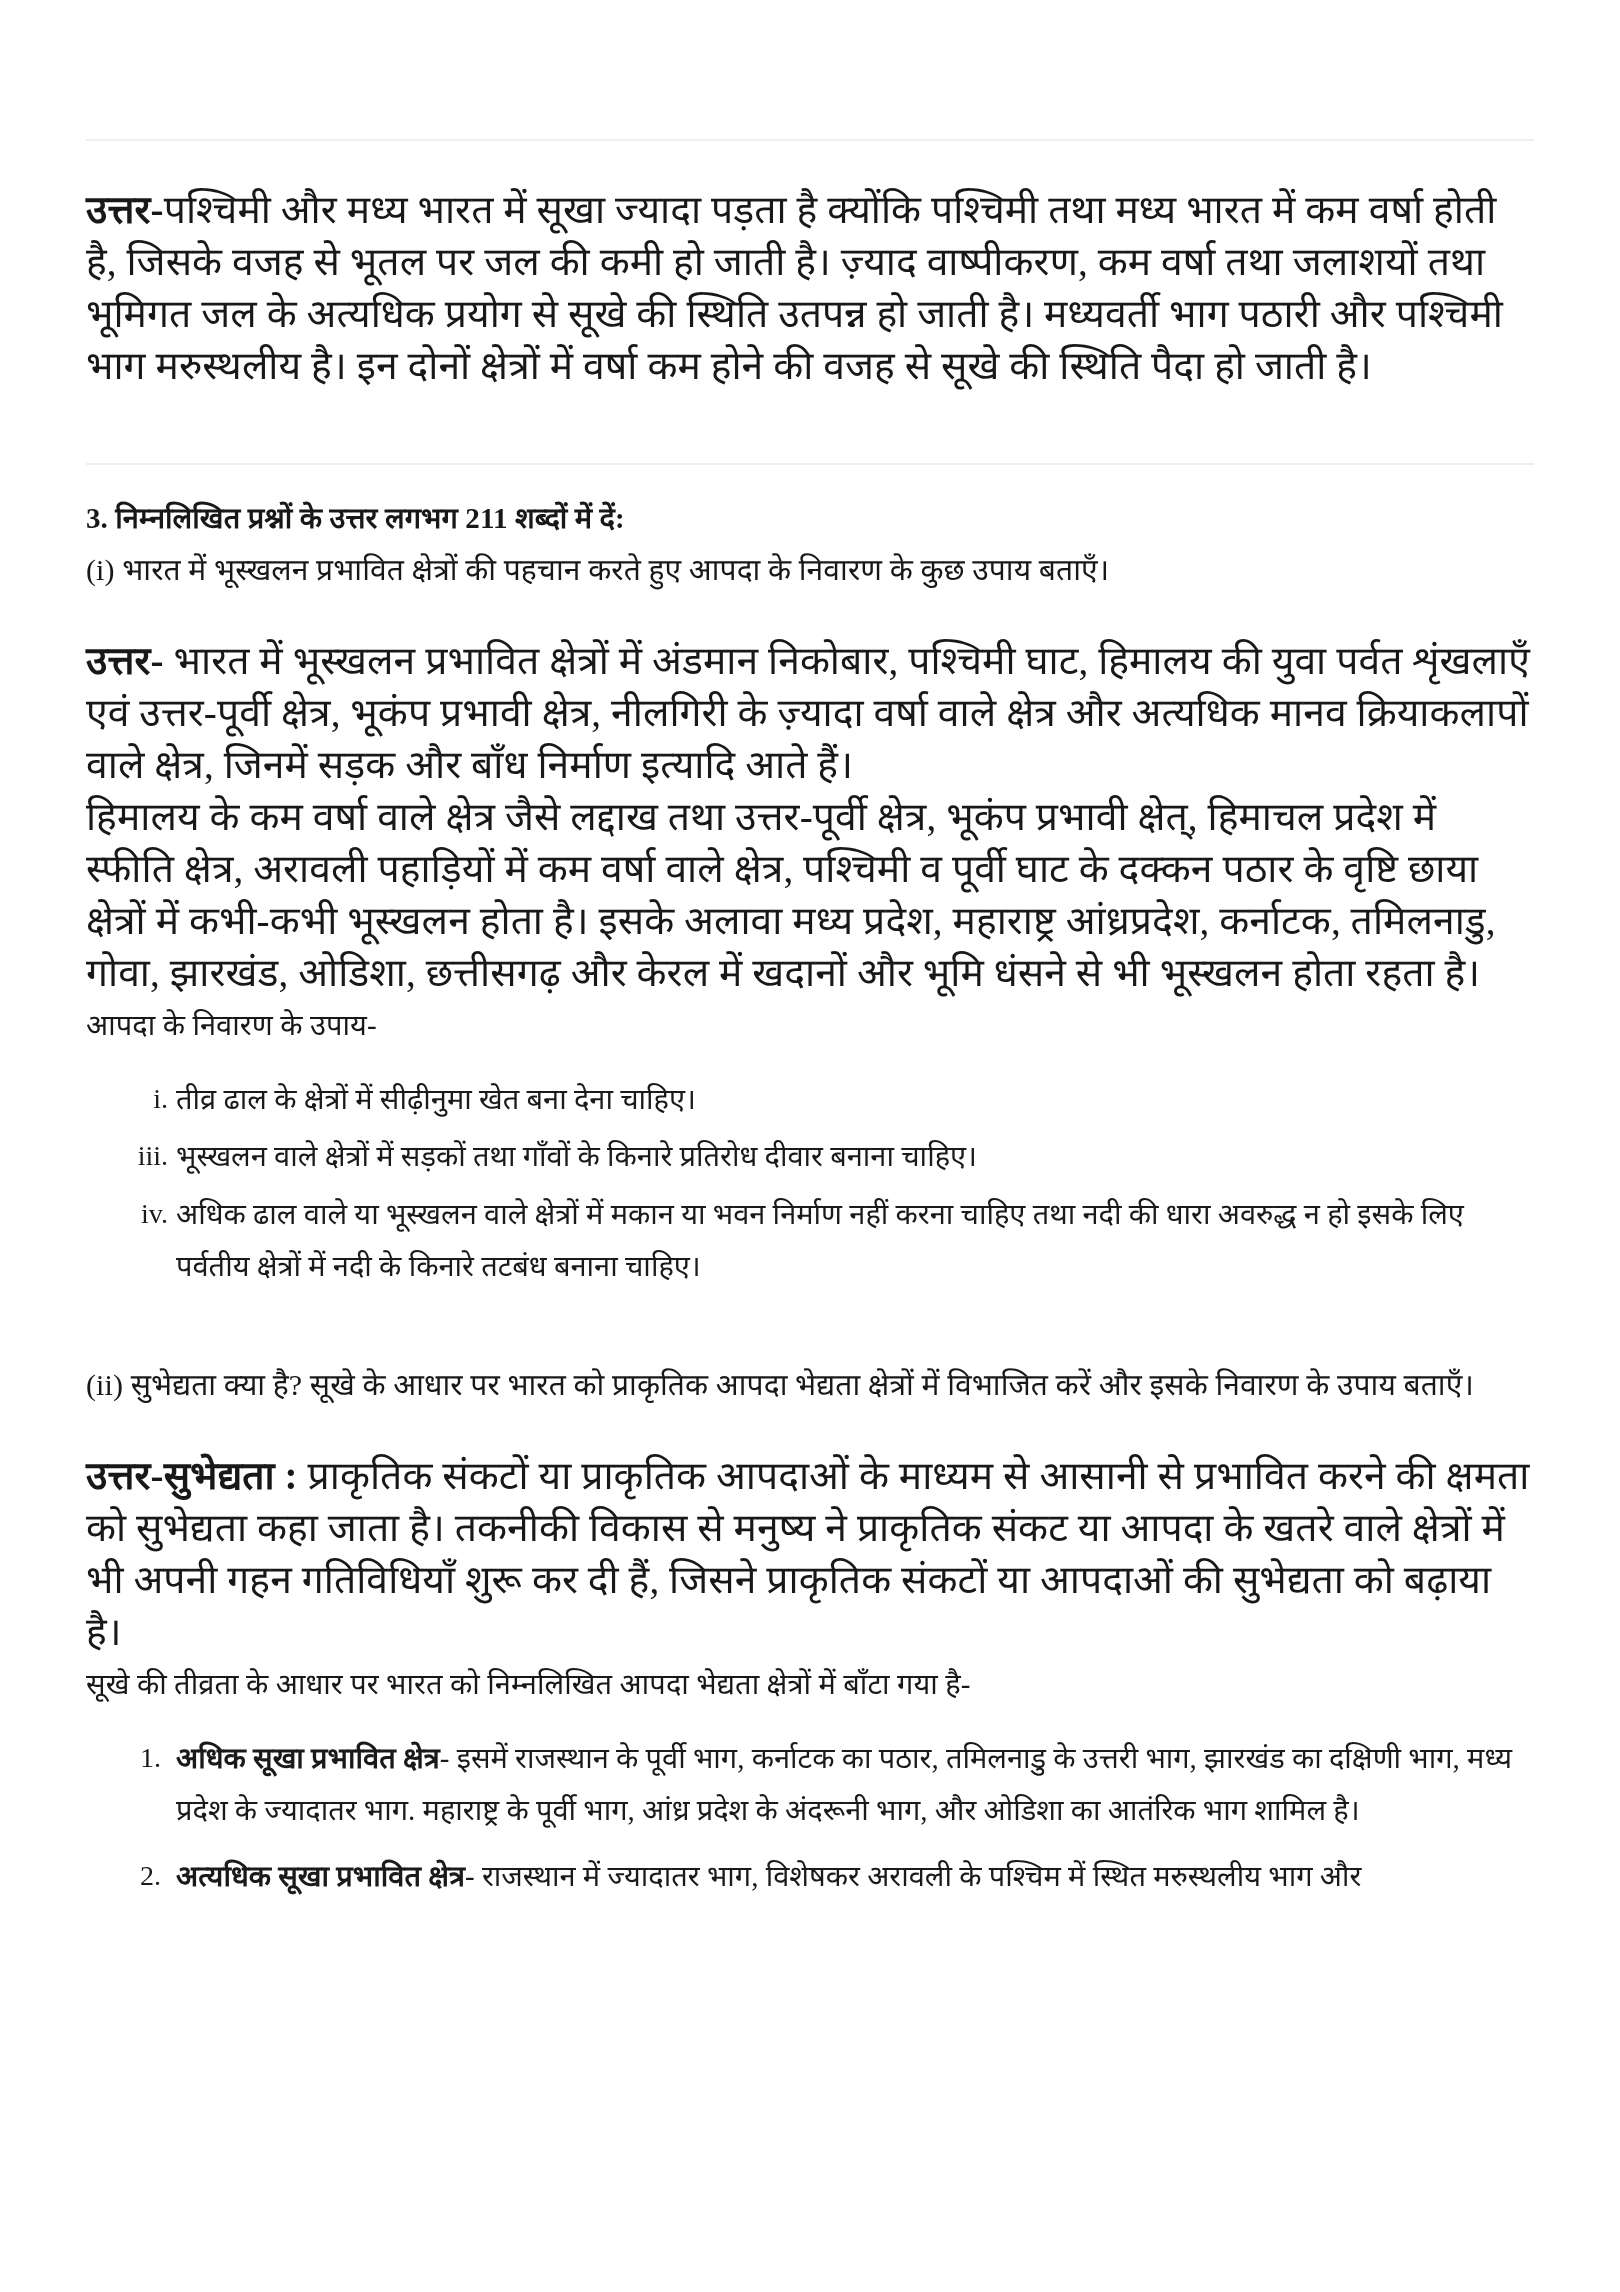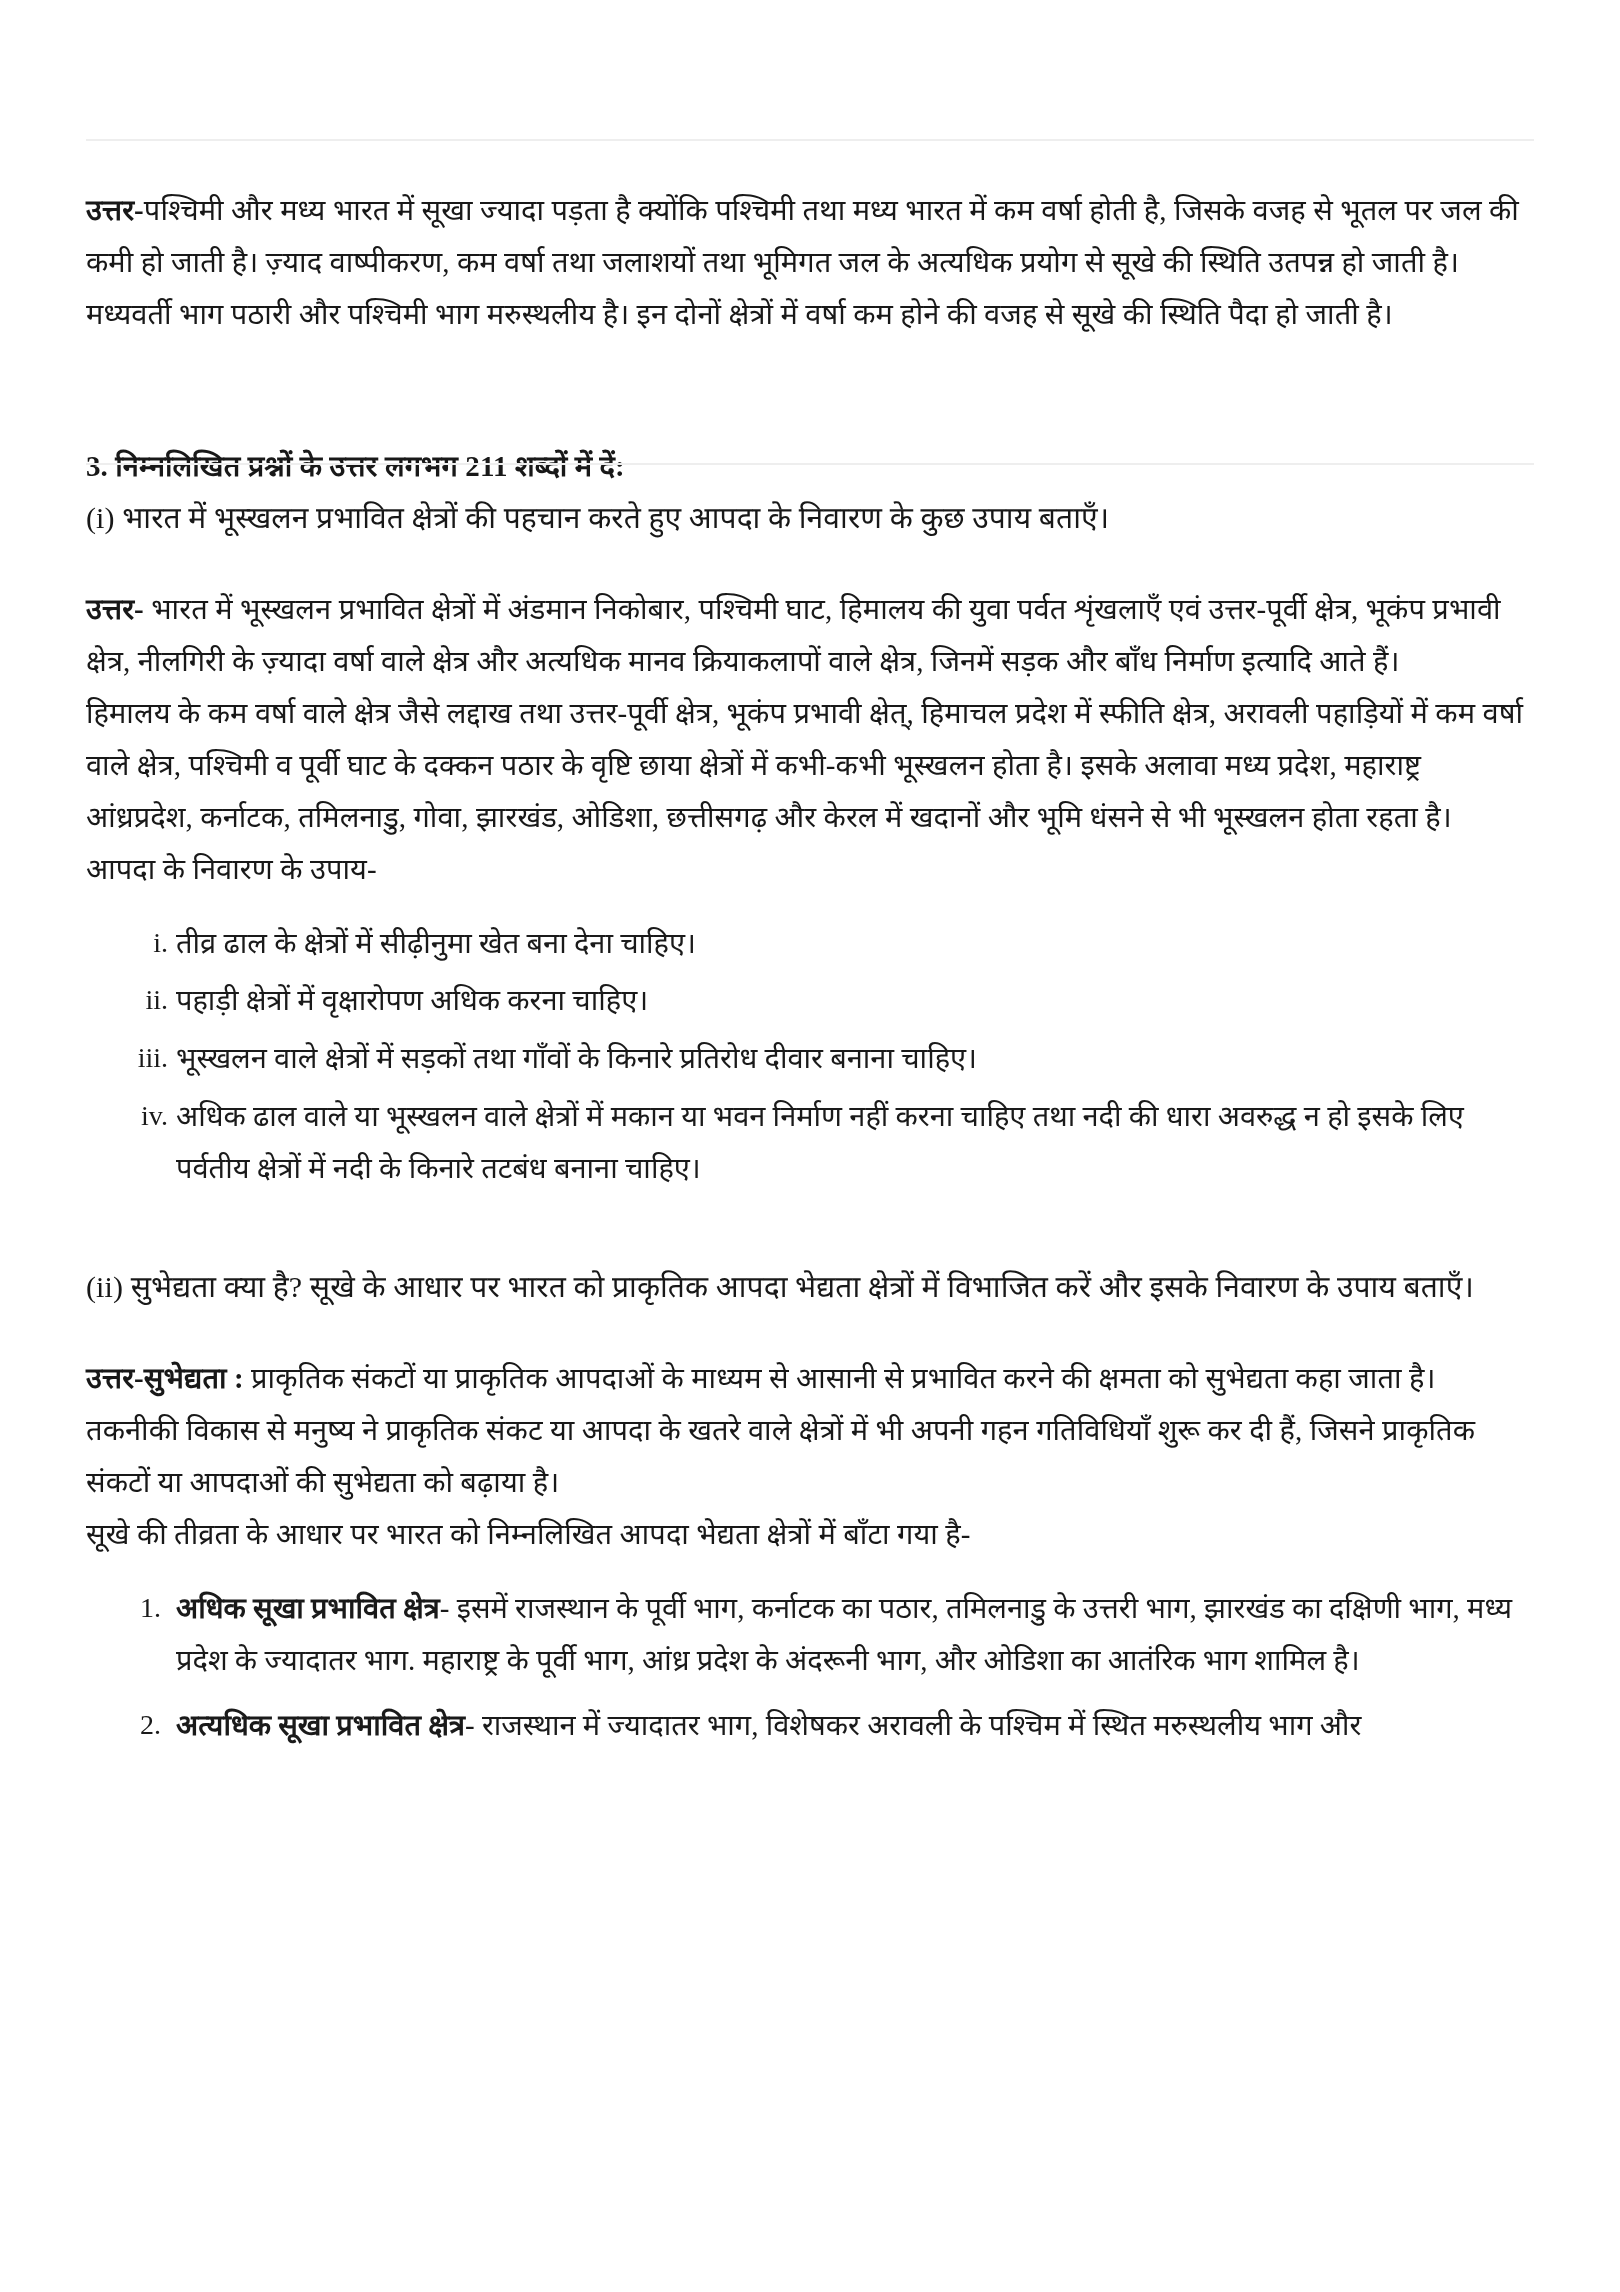--- a/index.html
+++ b/index.html
@@ -40,21 +40,21 @@
     left: 86px;
     right: 86px;
     top: 463px;
   }
   .content {
     padding: 0 86px;
     padding-top: 184px;
   }
   p, .blk {
     margin: 0;
-    font-size: 29px;
+    font-size: 39px;
     line-height: 52px;
     text-align: left;
     color: #181818;
     letter-spacing: 0.1px;
   }
   .para {
     margin-bottom: 0;
   }
   .gap-lg { height: 61px; }
   .gap-md { height: 39px; }
@@ -142,21 +142,20 @@
     <p class="para"><b class="b">उत्तर- </b><span>भारत में भूस्खलन प्रभावित क्षेत्रों में अंडमान निकोबार, पश्चिमी घाट, हिमालय की युवा पर्वत शृंखलाएँ एवं उत्तर-पूर्वी क्षेत्र, भूकंप प्रभावी क्षेत्र, नीलगिरी के ज़्यादा वर्षा वाले क्षेत्र और अत्यधिक मानव क्रियाकलापों वाले क्षेत्र, जिनमें सड़क और बाँध निर्माण इत्यादि आते हैं।</span></p>
 
     <p class="para">हिमालय के कम वर्षा वाले क्षेत्र जैसे लद्दाख तथा उत्तर-पूर्वी क्षेत्र, भूकंप प्रभावी क्षेत्, हिमाचल प्रदेश में स्फीति क्षेत्र, अरावली पहाड़ियों में कम वर्षा वाले क्षेत्र, पश्चिमी व पूर्वी घाट के दक्कन पठार के वृष्टि छाया क्षेत्रों में कभी-कभी भूस्खलन होता है। इसके अलावा मध्य प्रदेश, महाराष्ट्र आंध्रप्रदेश, कर्नाटक, तमिलनाडु, गोवा, झारखंड, ओडिशा, छत्तीसगढ़ और केरल में खदानों और भूमि धंसने से भी भूस्खलन होता रहता है।</p>
 
     <p class="sub-heading">आपदा के निवारण के उपाय-</p>
 
     <div class="gap-sm"></div>
 
     <ol class="roman">
       <li><span class="marker">i.</span><span class="li-text">तीव्र ढाल के क्षेत्रों में सीढ़ीनुमा खेत बना देना चाहिए।</span></li>
-      <li><span class="marker">ii.</span><span class="li-text">पहाड़ी क्षेत्रों में वृक्षारोपण अधिक करना चाहिए।</span></li>
       <li><span class="marker">iii.</span><span class="li-text">भूस्खलन वाले क्षेत्रों में सड़कों तथा गाँवों के किनारे प्रतिरोध दीवार बनाना चाहिए।</span></li>
       <li><span class="marker">iv.</span><span class="li-text">अधिक ढाल वाले या भूस्खलन वाले क्षेत्रों में मकान या भवन निर्माण नहीं करना चाहिए तथा नदी की धारा अवरुद्ध न हो इसके लिए पर्वतीय क्षेत्रों में नदी के किनारे तटबंध बनाना चाहिए।</span></li>
     </ol>
 
     <div class="gap-lg"></div>
 
     <p class="q-heading">(ii) सुभेद्यता क्या है? सूखे के आधार पर भारत को प्राकृतिक आपदा भेद्यता क्षेत्रों में विभाजित करें और इसके निवारण के उपाय बताएँ।</p>
 
     <div class="gap-md"></div>
 

